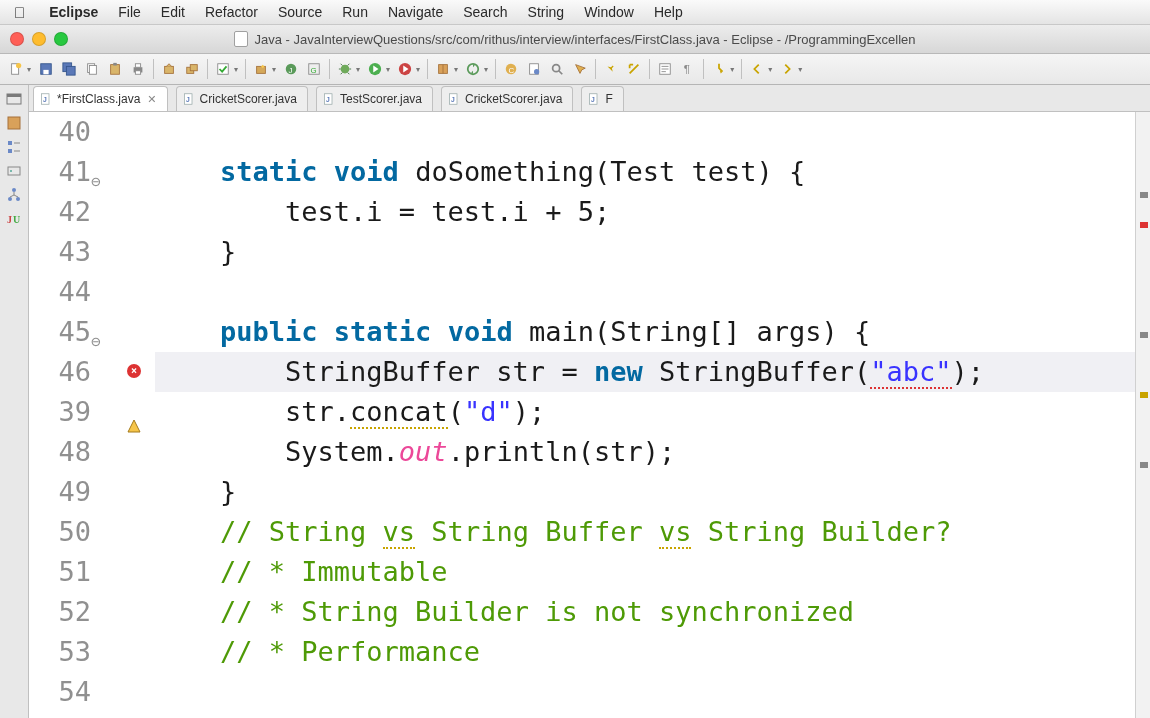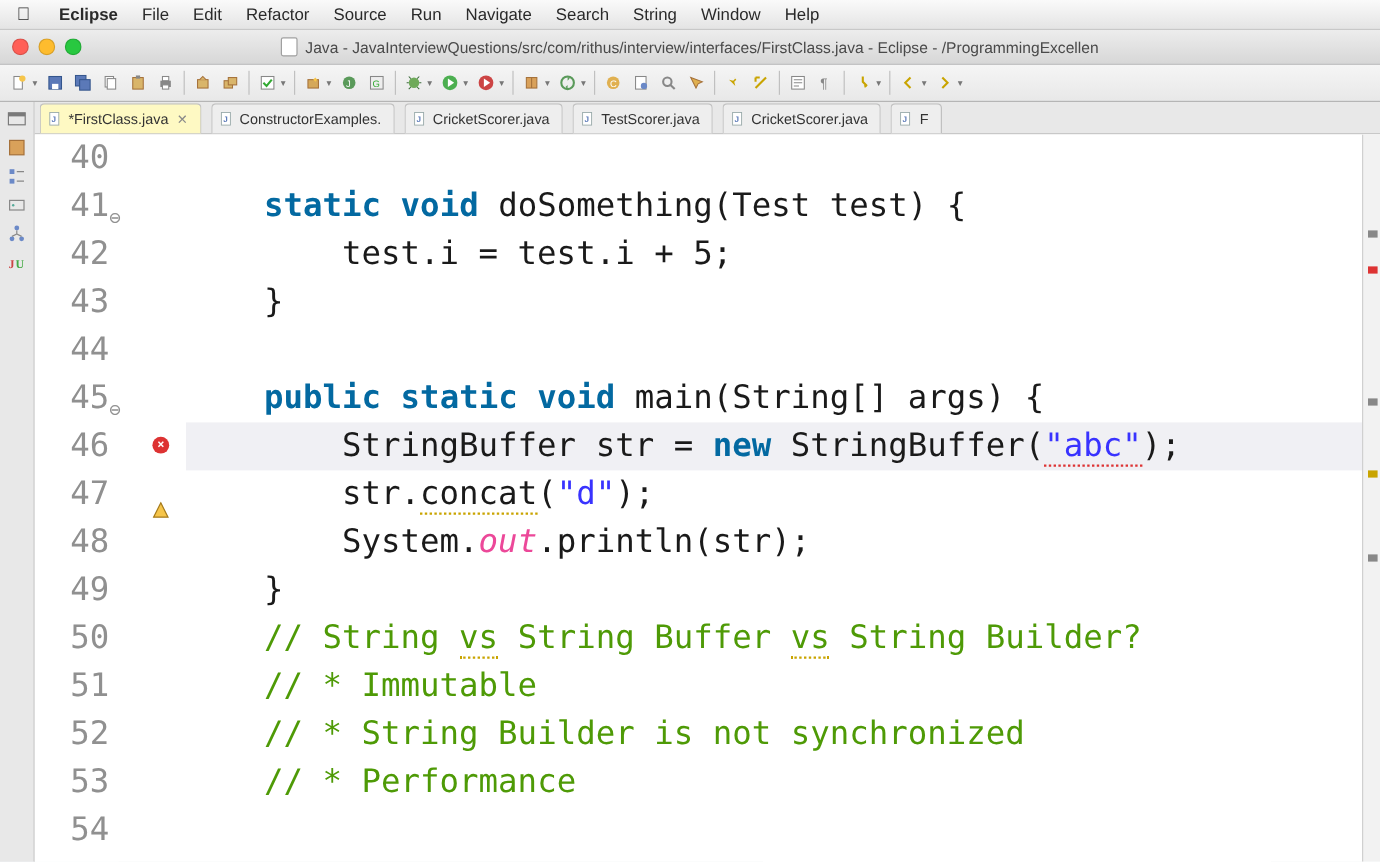--- a/index.html
+++ b/index.html
@@ -38,21 +38,21 @@
   .left-trim{width:28px;background:#e8e8e8;border-right:1px solid #c0c0c0;
     display:flex;flex-direction:column;align-items:center;padding-top:6px;gap:8px;}
   .left-trim .ticon{width:16px;height:16px;}
   .editor-area{flex:1;display:flex;flex-direction:column;background:#fff;}
   
   .etabs{height:26px;background:#e8e8e8;border-bottom:1px solid #c0c0c0;
     display:flex;align-items:flex-end;padding-left:4px;}
   .etab{height:24px;display:flex;align-items:center;padding:0 10px 0 6px;
     gap:5px;font-size:12px;color:#333;border:1px solid #c0c0c0;border-bottom:none;
     background:#eeeeee;border-radius:4px 4px 0 0;margin-right:8px;cursor:default;}
-  .etab.active{background:#fef9c3;font-weight:500;}
+  .etab.active{background:#ffffff;font-weight:500;}
   .etab .jico{width:12px;height:12px;}
   .etab .close{color:#8a8a8a;font-size:11px;margin-left:2px;}
   
   .code-pane{flex:1;display:flex;font-family:Menlo,Consolas,monospace;
     font-size:27px;line-height:40px;background:#fff;overflow:hidden;position:relative;}
   .gutter{width:62px;text-align:right;color:#909090;padding-right:8px;
     user-select:none;background:#fff;}
   .gutter .ln{height:40px;}
   .marker-col{width:56px;position:relative;}
   .marker-col .fold{position:absolute;left:-8px;font-size:16px;color:#909090;}
@@ -335,27 +335,20 @@
             <text x="4" y="12" font-size="9" fill="#5b79b8" font-weight="bold">J</text>
           </svg>
           <span>*FirstClass.java</span>
           <span class="close">✕</span>
         </div>
         <div class="etab">
           <svg class="jico" viewBox="0 0 16 16">
             <rect x="2" y="1" width="10" height="14" fill="#fff" stroke="#9aa"></rect>
             <text x="4" y="12" font-size="9" fill="#5b79b8" font-weight="bold">J</text>
           </svg>
-          <span>ConstructorExamples.</span>
-        </div>
-        <div class="etab">
-          <svg class="jico" viewBox="0 0 16 16">
-            <rect x="2" y="1" width="10" height="14" fill="#fff" stroke="#9aa"></rect>
-            <text x="4" y="12" font-size="9" fill="#5b79b8" font-weight="bold">J</text>
-          </svg>
           <span>CricketScorer.java</span>
         </div>
         <div class="etab">
           <svg class="jico" viewBox="0 0 16 16">
             <rect x="2" y="1" width="10" height="14" fill="#fff" stroke="#9aa"></rect>
             <text x="4" y="12" font-size="9" fill="#5b79b8" font-weight="bold">J</text>
           </svg>
           <span>TestScorer.java</span>
         </div>
         <div class="etab">
@@ -376,21 +369,21 @@
 
     <div class="code-pane">
       <div class="gutter" id="gutter">
           <div class="ln">40</div>
           <div class="ln">41</div>
           <div class="ln">42</div>
           <div class="ln">43</div>
           <div class="ln">44</div>
           <div class="ln">45</div>
           <div class="ln">46</div>
-          <div class="ln">47</div>
+          <div class="ln">39</div>
           <div class="ln">48</div>
           <div class="ln">49</div>
           <div class="ln">50</div>
           <div class="ln">51</div>
           <div class="ln">52</div>
           <div class="ln">53</div>
           <div class="ln">54</div>
         </div>
       <div class="marker-col" id="markers">
           <div class="fold" style="top: 50px;">⊖</div>

